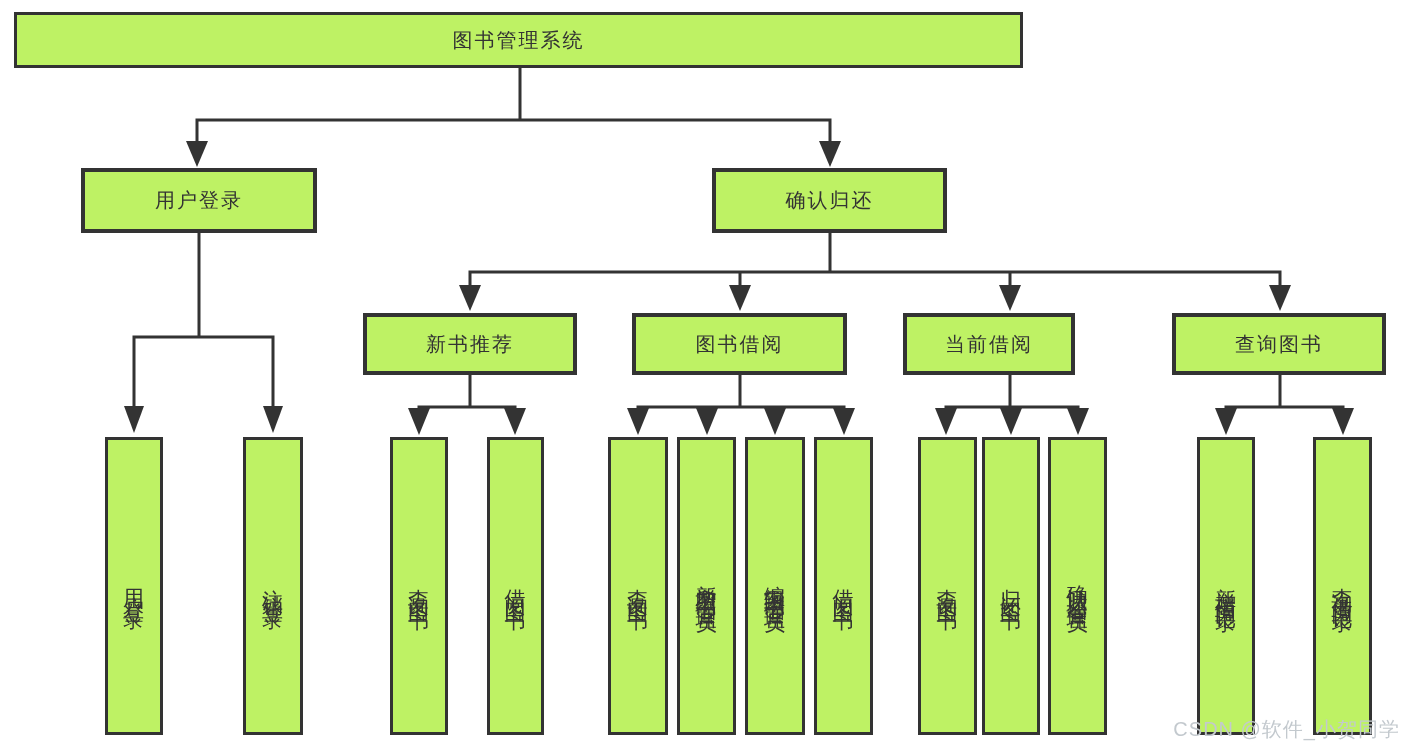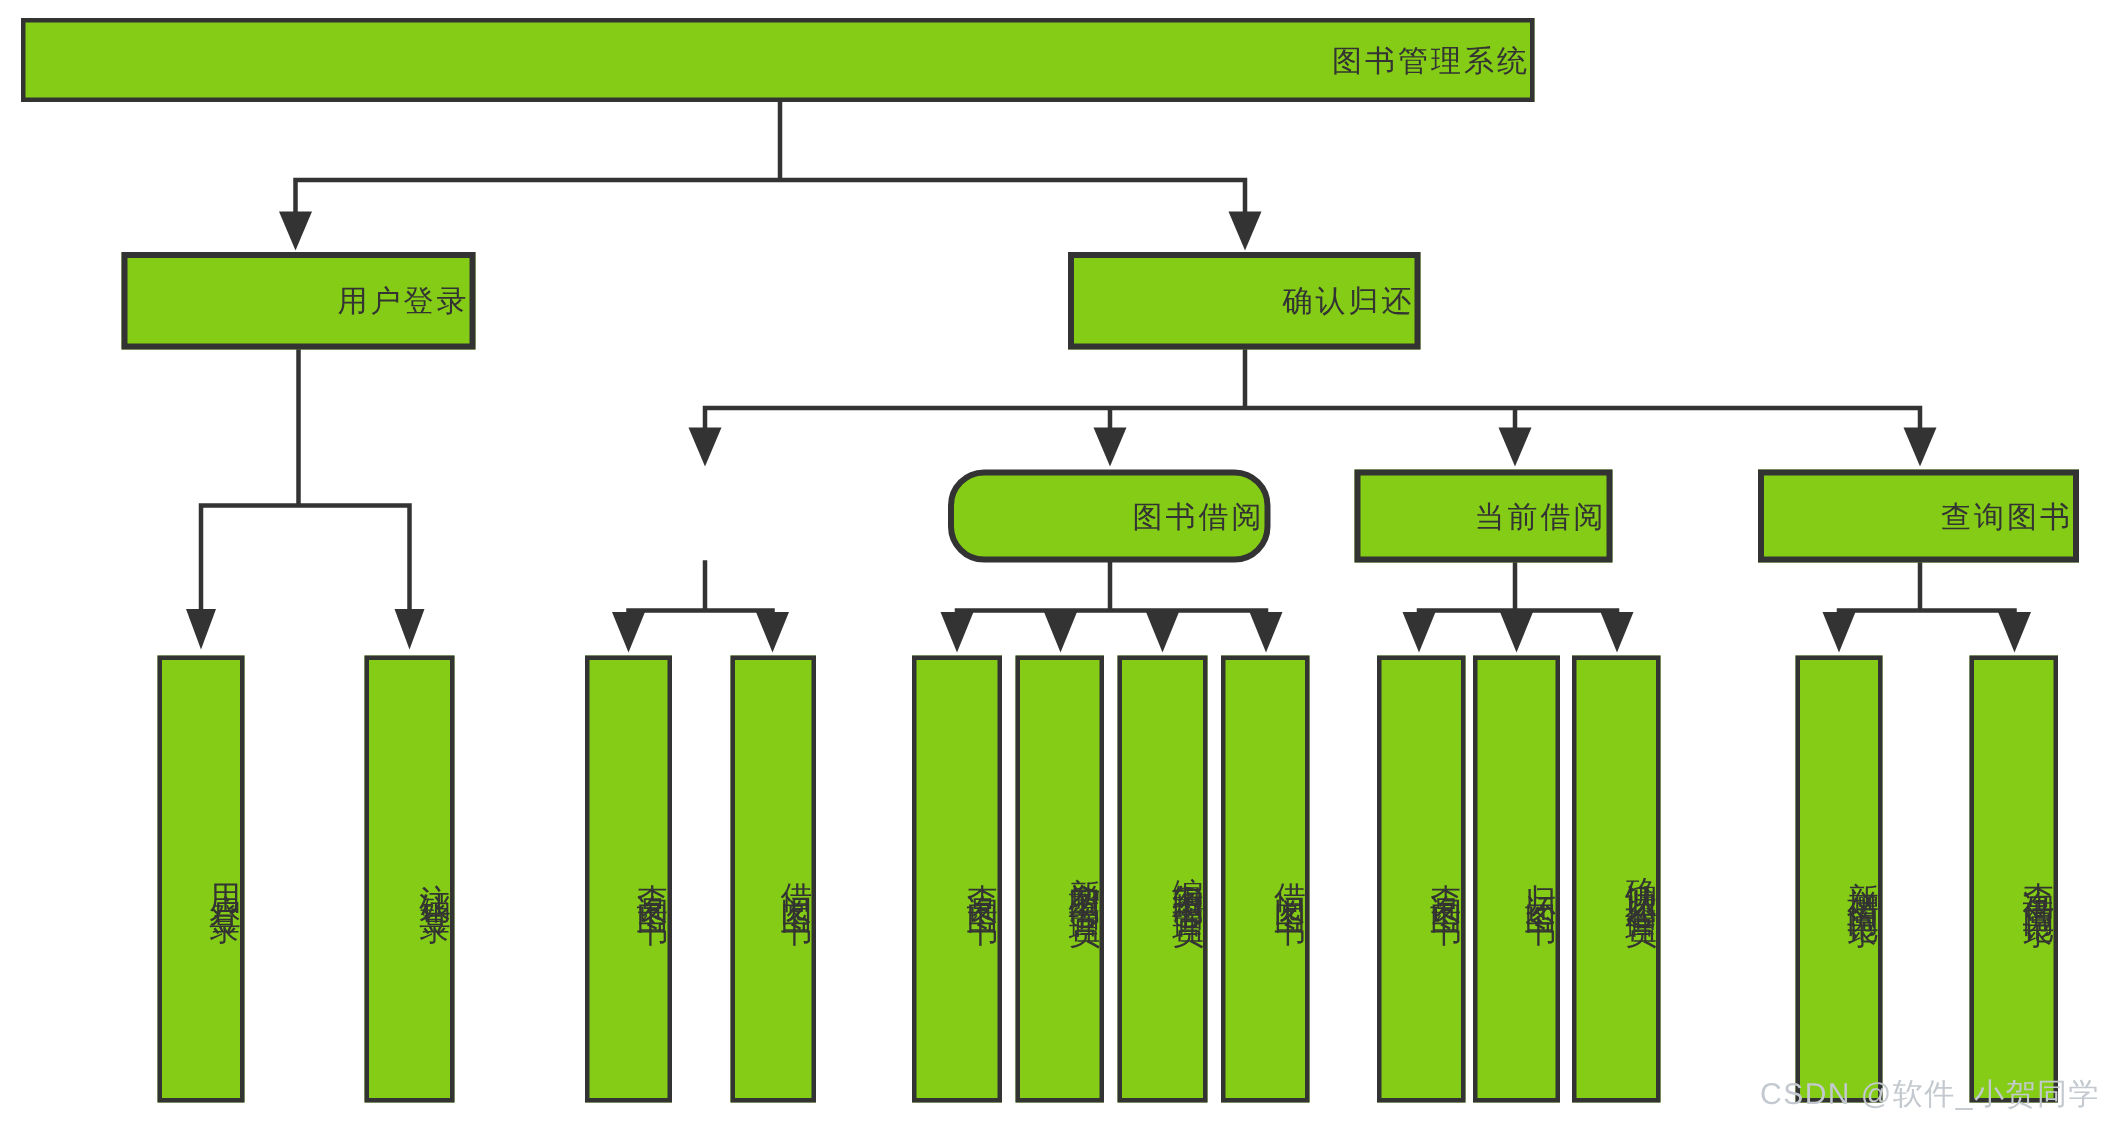--- a/index.html
+++ b/index.html
@@ -14,24 +14,24 @@
   .connectors {
     position: absolute;
     left: 0; top: 0;
     width: 1405px; height: 747px;
     pointer-events: none;
   }
   .box {
     position: absolute;
     box-sizing: border-box;
     border: 3px solid #333333;
-    background: #84cc16;
+    background: #bef264;
     display: flex;
     align-items: center;
-    justify-content: flex-end;
+    justify-content: center;
     color: #333333;
   }
   .box.lv2, .box.lv3 { border-width: 4px; }
   .hlabel {
     font-size: 20px;
     letter-spacing: 2px;
     white-space: nowrap;
   }
   .vlabel {
     writing-mode: vertical-rl;
@@ -118,21 +118,24 @@
     <span class="root-label">图书管理系统</span>
   </div>
 
   <div class="box lv2" style="left:81px; top:168px; width:236px; height:65px;">
     <span class="hlabel">用户登录</span>
   </div>
   <div class="box lv2" style="left:712px; top:168px; width:235px; height:65px;">
     <span class="hlabel">确认归还</span>
   </div>
 
-  <div class="box lv3" style="left:632px; top:313px; width:215px; height:62px;border-radius:24px;">
+  <div class="box lv3" style="left:363px; top:313px; width:214px; height:62px;">
+    <span class="hlabel">新书推荐</span>
+  </div>
+  <div class="box lv3" style="left:632px; top:313px; width:215px; height:62px;">
     <span class="hlabel">图书借阅</span>
   </div>
   <div class="box lv3" style="left:903px; top:313px; width:172px; height:62px;">
     <span class="hlabel">当前借阅</span>
   </div>
   <div class="box lv3" style="left:1172px; top:313px; width:214px; height:62px;">
     <span class="hlabel">查询图书</span>
   </div>
 
   <div class="box" style="left:105px; top:437px; width:58px; height:298px;">

